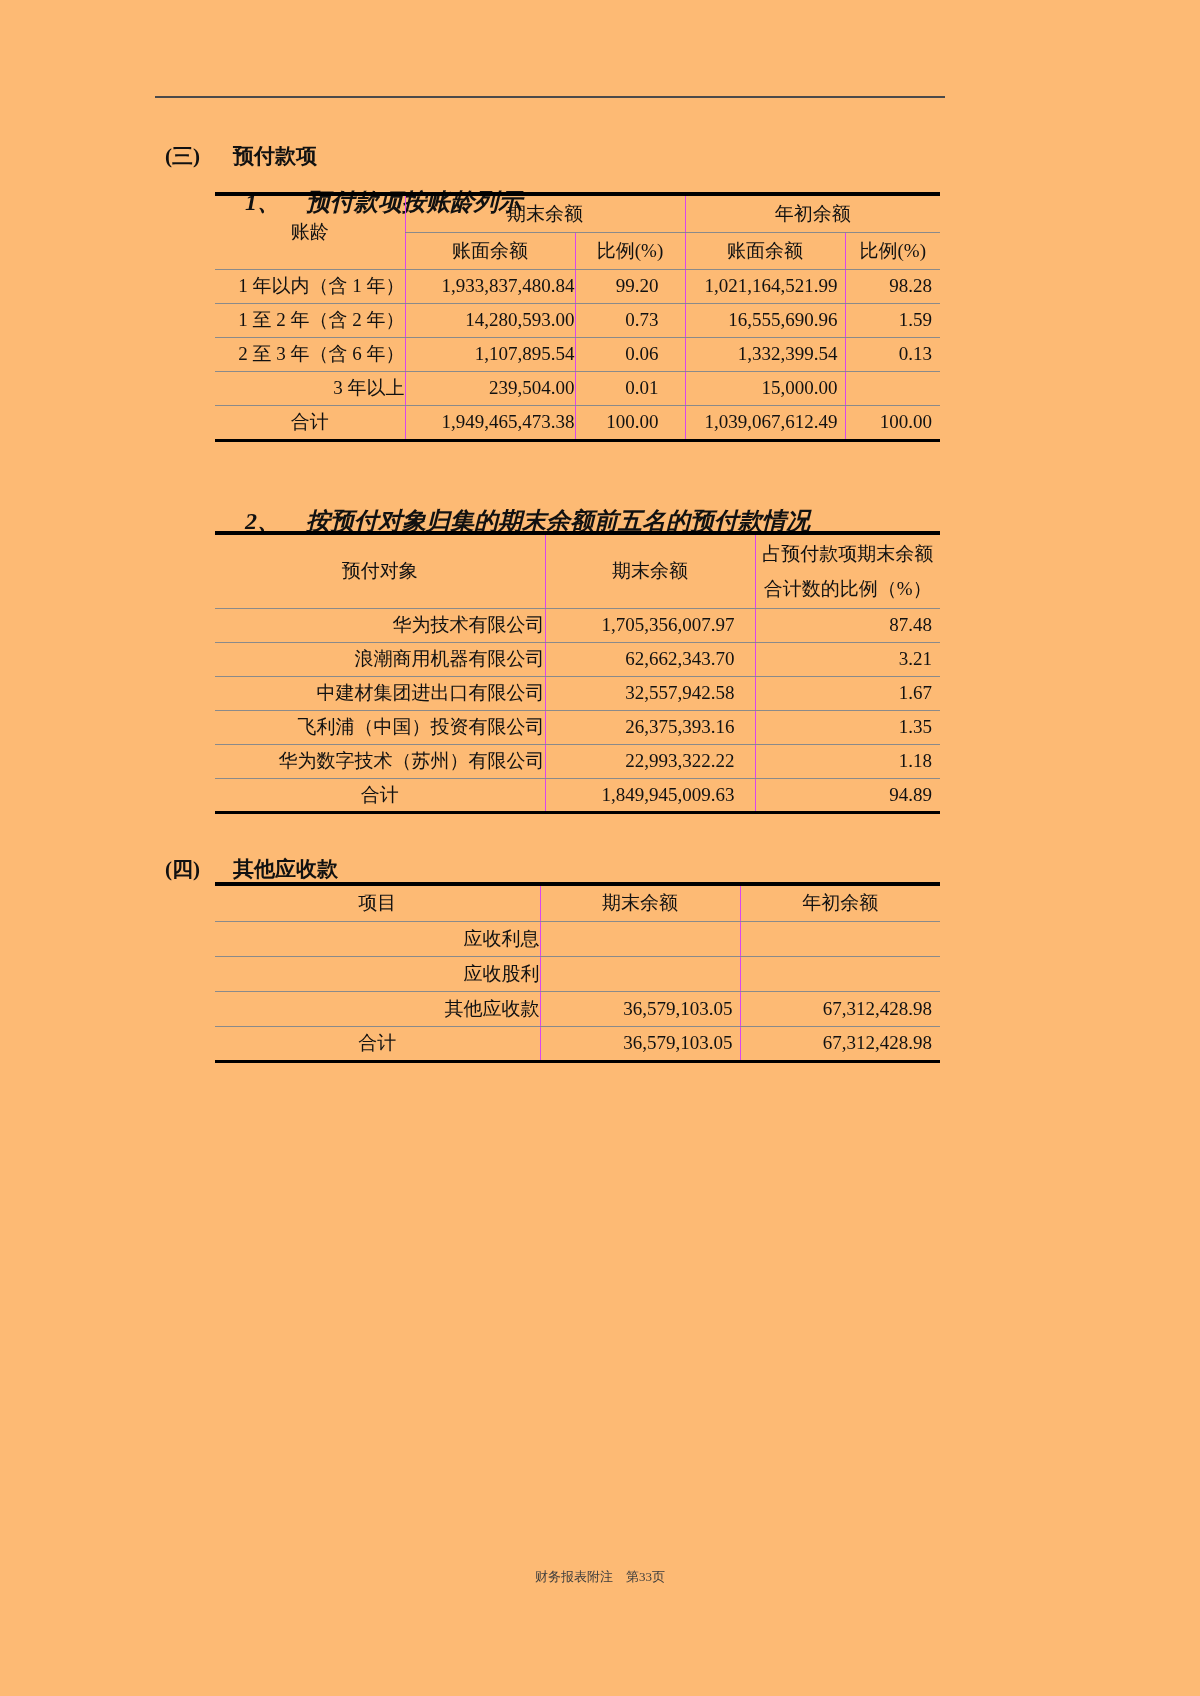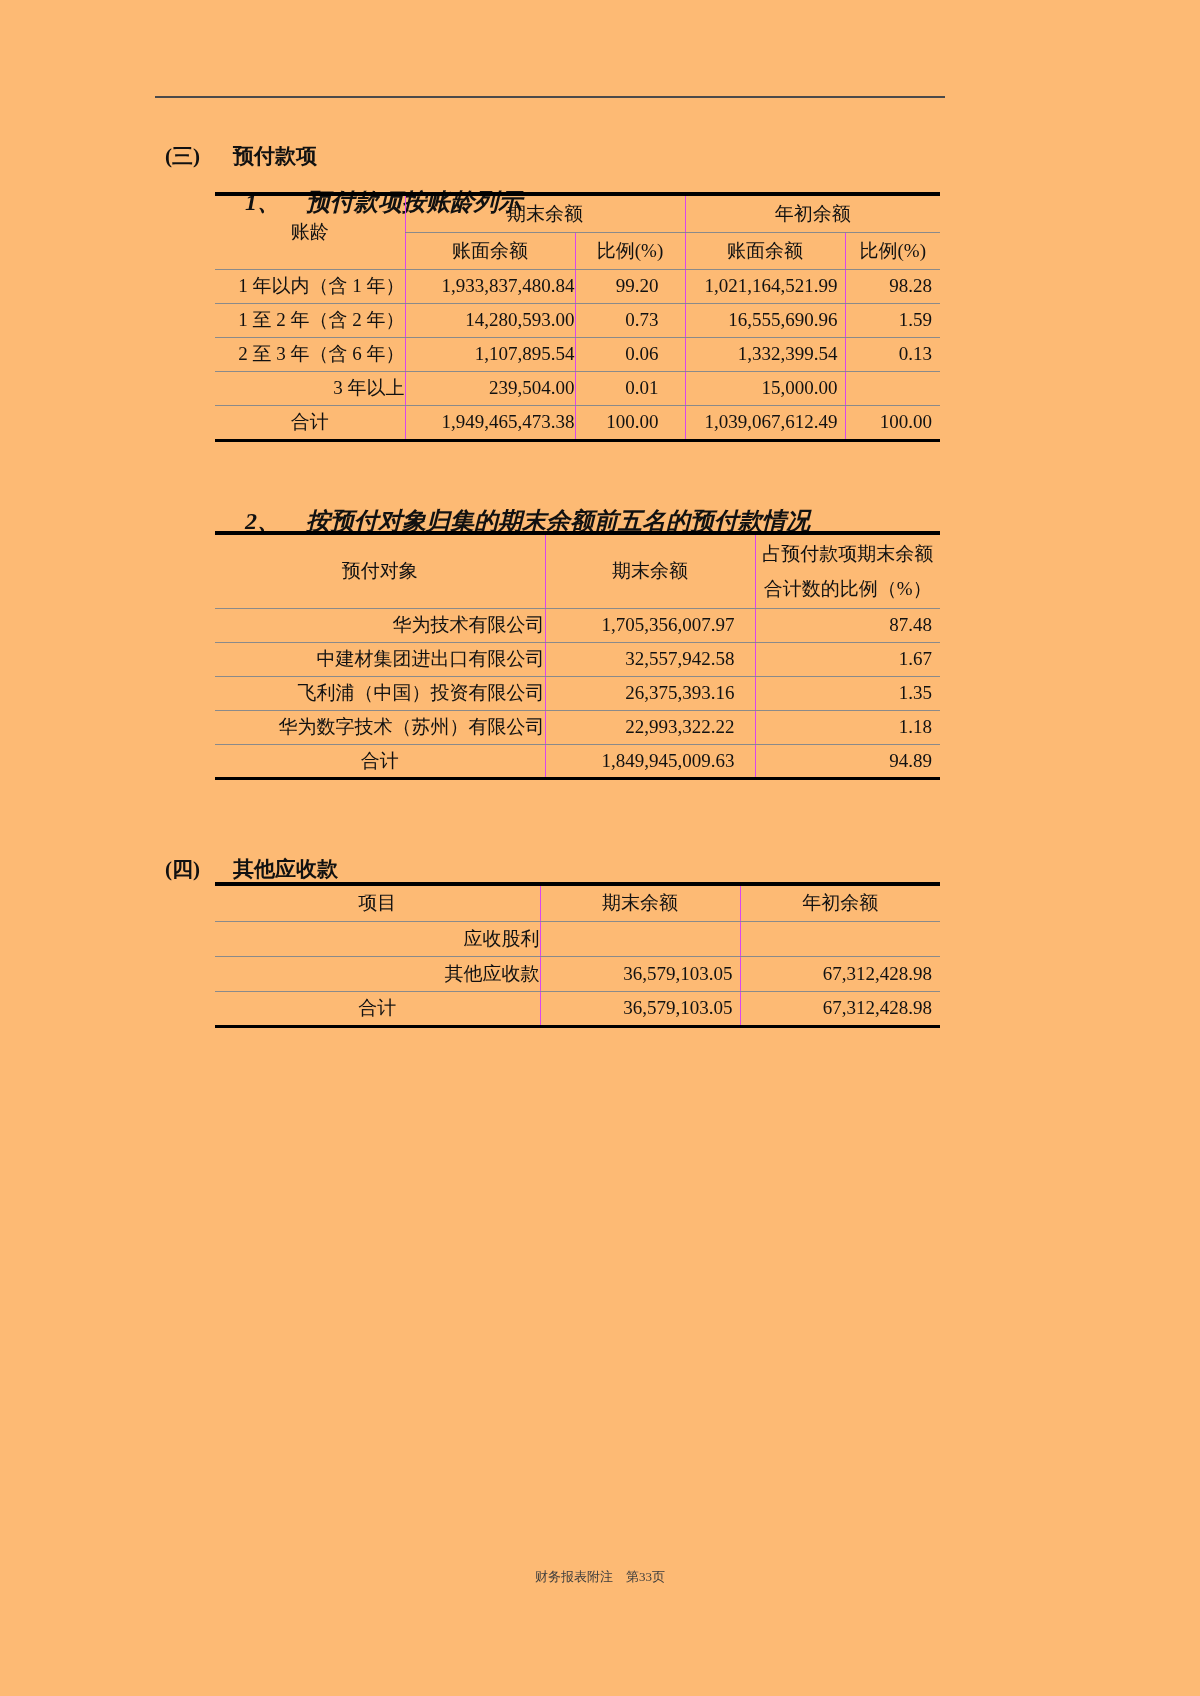--- a/index.html
+++ b/index.html
@@ -165,20 +165,25 @@
         <div class="hdr2line">占预付款项期末余额</div>
         <div class="hdr2line">合计数的比例（%）</div>
       </td>
     </tr>
     <tr style="height:34px;">
       <td class="cell-left">华为技术有限公司</td>
       <td class="cell-right vline bal">1,705,356,007.97</td>
       <td class="cell-right vline ratio">87.48</td>
     </tr>
     <tr style="height:34px;">
+      <td class="cell-left">浪潮商用机器有限公司</td>
+      <td class="cell-right vline bal">62,662,343.70</td>
+      <td class="cell-right vline ratio">3.21</td>
+    </tr>
+    <tr style="height:34px;">
       <td class="cell-left">中建材集团进出口有限公司</td>
       <td class="cell-right vline bal">32,557,942.58</td>
       <td class="cell-right vline ratio">1.67</td>
     </tr>
     <tr style="height:34px;">
       <td class="cell-left">飞利浦（中国）投资有限公司</td>
       <td class="cell-right vline bal">26,375,393.16</td>
       <td class="cell-right vline ratio">1.35</td>
     </tr>
     <tr style="height:34px;">
@@ -204,20 +209,25 @@
         <col style="width:200px">
         <col style="width:200px">
     </colgroup>
     <tbody>
         <tr style="height:37px;">
       <td class="cell-center">项目</td>
       <td class="cell-center vline">期末余额</td>
       <td class="cell-center vline">年初余额</td>
     </tr>
     <tr style="height:35px;">
+      <td class="cell-left">应收利息</td>
+      <td class="cell-right vline bal-end"></td>
+      <td class="cell-right vline bal-begin"></td>
+    </tr>
+    <tr style="height:35px;">
       <td class="cell-left">应收股利</td>
       <td class="cell-right vline bal-end"></td>
       <td class="cell-right vline bal-begin"></td>
     </tr>
     <tr style="height:35px;">
       <td class="cell-left">其他应收款</td>
       <td class="cell-right vline bal-end">36,579,103.05</td>
       <td class="cell-right vline bal-begin">67,312,428.98</td>
     </tr>
     <tr style="height:35px;">

